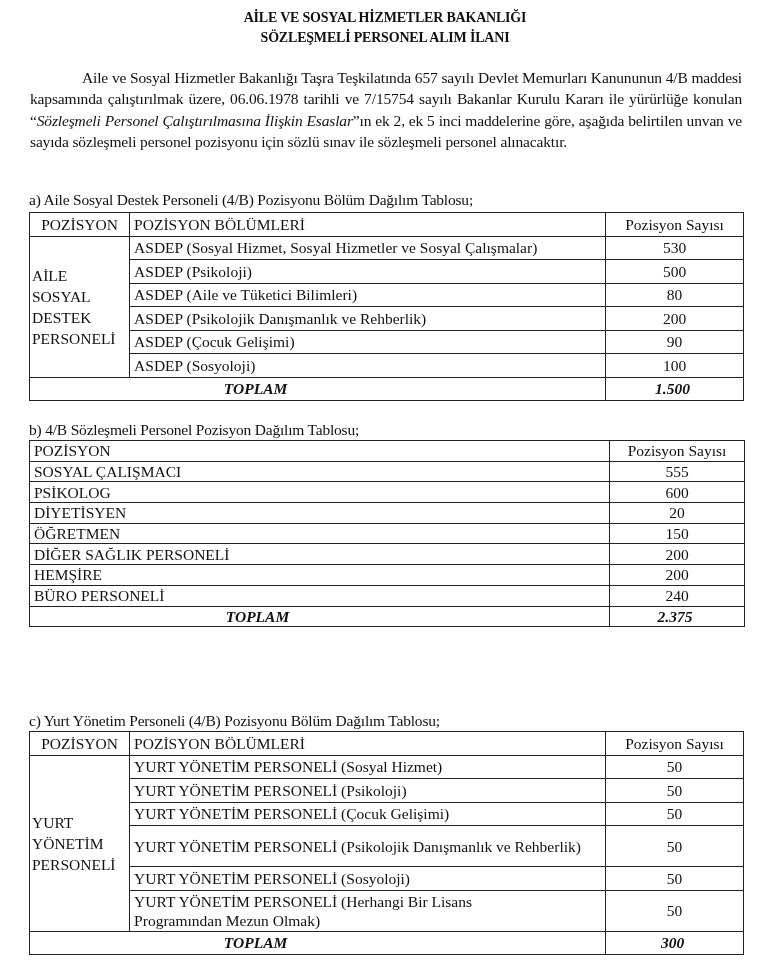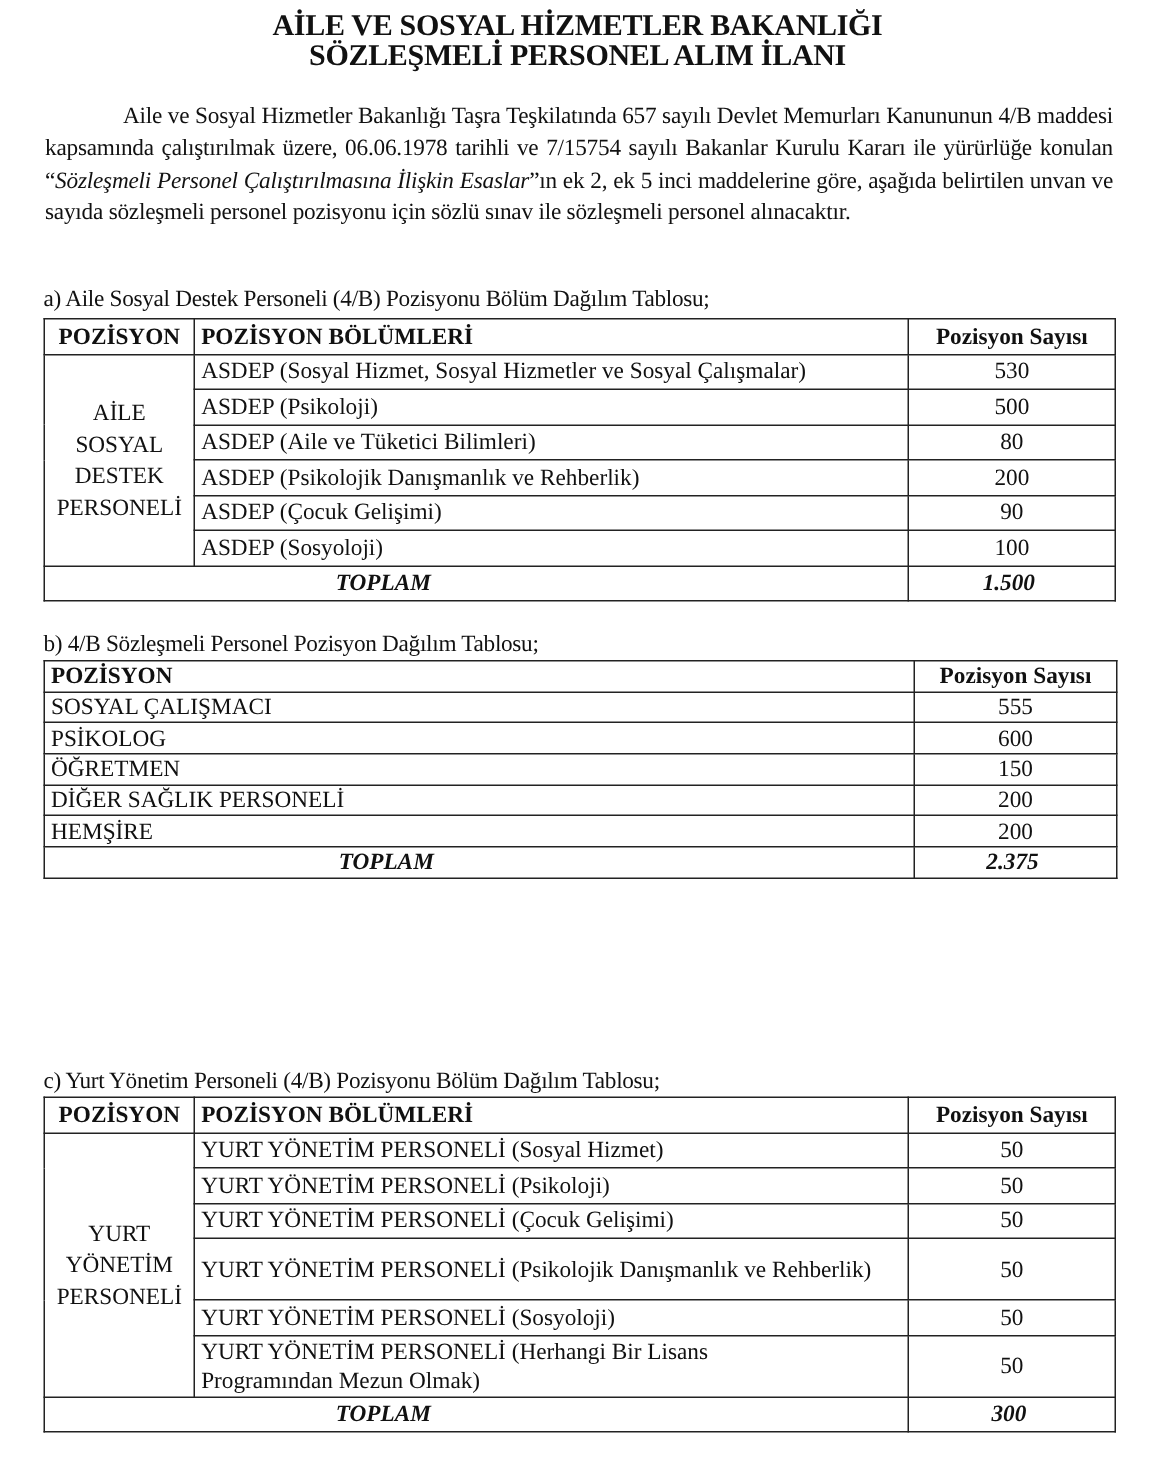--- a/index.html
+++ b/index.html
@@ -3,21 +3,21 @@
   <meta charset="utf-8">
   <style>
     html, body { margin: 0; padding: 0; background: #ffffff; }
     body {
       width: 770px; height: 977px; overflow: hidden; position: relative;
       font-family: "Liberation Serif", "DejaVu Serif", serif;
       color: #111111;
     }
     .title {
       position: absolute; left: 0; width: 770px; text-align: center;
-      font-weight: bold; font-size: 20px; line-height: 19px; letter-spacing: -0.2px;
+      font-weight: bold; font-size: 14px; line-height: 19px; letter-spacing: -0.2px;
     }
     .title.l1 { top: 8px; }
     .title.l2 { top: 28px; }
     .intro {
       position: absolute; left: 30px; width: 712px; top: 67px;
       font-size: 15.5px; line-height: 21.3px; text-align: justify;
       text-indent: 52px; letter-spacing: -0.15px;
     }
     .intro i { font-style: italic; }
     .sec-title {
@@ -26,27 +26,27 @@
     }
     table {
       position: absolute; left: 29px; width: 715px;
       border-collapse: collapse; table-layout: fixed;
       font-size: 15.5px;
     }
     td, th {
       border: 1.5px solid #222; padding: 0 4px; line-height: 17px;
       vertical-align: middle; overflow: hidden; white-space: nowrap;
     }
-    th { font-weight: bold; text-align: left; margin-left: 16px; }
+    th { font-weight: normal; text-align: left; margin-left: 16px; }
     .c-pos { width: 98px; }
     .c-sec { width: 466px; }
     .c-cnt { width: 135px; }
     th.cnt, td.cnt { text-align: center; }
     th.cnt { padding: 0; }
-    .merged { text-align: center; white-space: normal; line-height: 21px; padding: 0 2px; }
+    .merged { text-align: left; white-space: normal; line-height: 21px; padding: 0 2px; }
     .total { font-weight: bold; text-align: center; padding-left: 0; font-style: italic; }
     .total-label { padding-left: 0; text-align: center; }
     .total-label span { margin-left: -120px; }
     .wrap { white-space: normal; line-height: 19px; }
     #ta { top: 212px; }
     #ta tr { height: 23.5px; }
     #tb { top: 440px; }
     #tb tr { height: 20.7px; }
     #tb th, #tb td { line-height: 17px; }
     #tc { top: 731px; }
@@ -119,30 +119,38 @@
   </tr>
   <tr>
         <td>SOSYAL ÇALIŞMACI</td>
         <td class="cnt">555</td>
       </tr>
   <tr>
         <td>PSİKOLOG</td>
         <td class="cnt">600</td>
       </tr>
   <tr>
+        <td>DİYETİSYEN</td>
+        <td class="cnt">20</td>
+      </tr>
+  <tr>
         <td>ÖĞRETMEN</td>
         <td class="cnt">150</td>
       </tr>
   <tr>
         <td>DİĞER SAĞLIK PERSONELİ</td>
         <td class="cnt">200</td>
       </tr>
   <tr>
         <td>HEMŞİRE</td>
         <td class="cnt">200</td>
+      </tr>
+  <tr>
+        <td>BÜRO PERSONELİ</td>
+        <td class="cnt">240</td>
       </tr>
   <tr>
     <td class="total total-label"><span>TOPLAM</span></td>
     <td class="total">2.375</td>
   </tr>
 </tbody>
   </table>
 
 <div class="sec-title" style="top:712px">c) Yurt Yönetim Personeli (4/B) Pozisyonu Bölüm Dağılım Tablosu;</div>
 <table id="tc">

